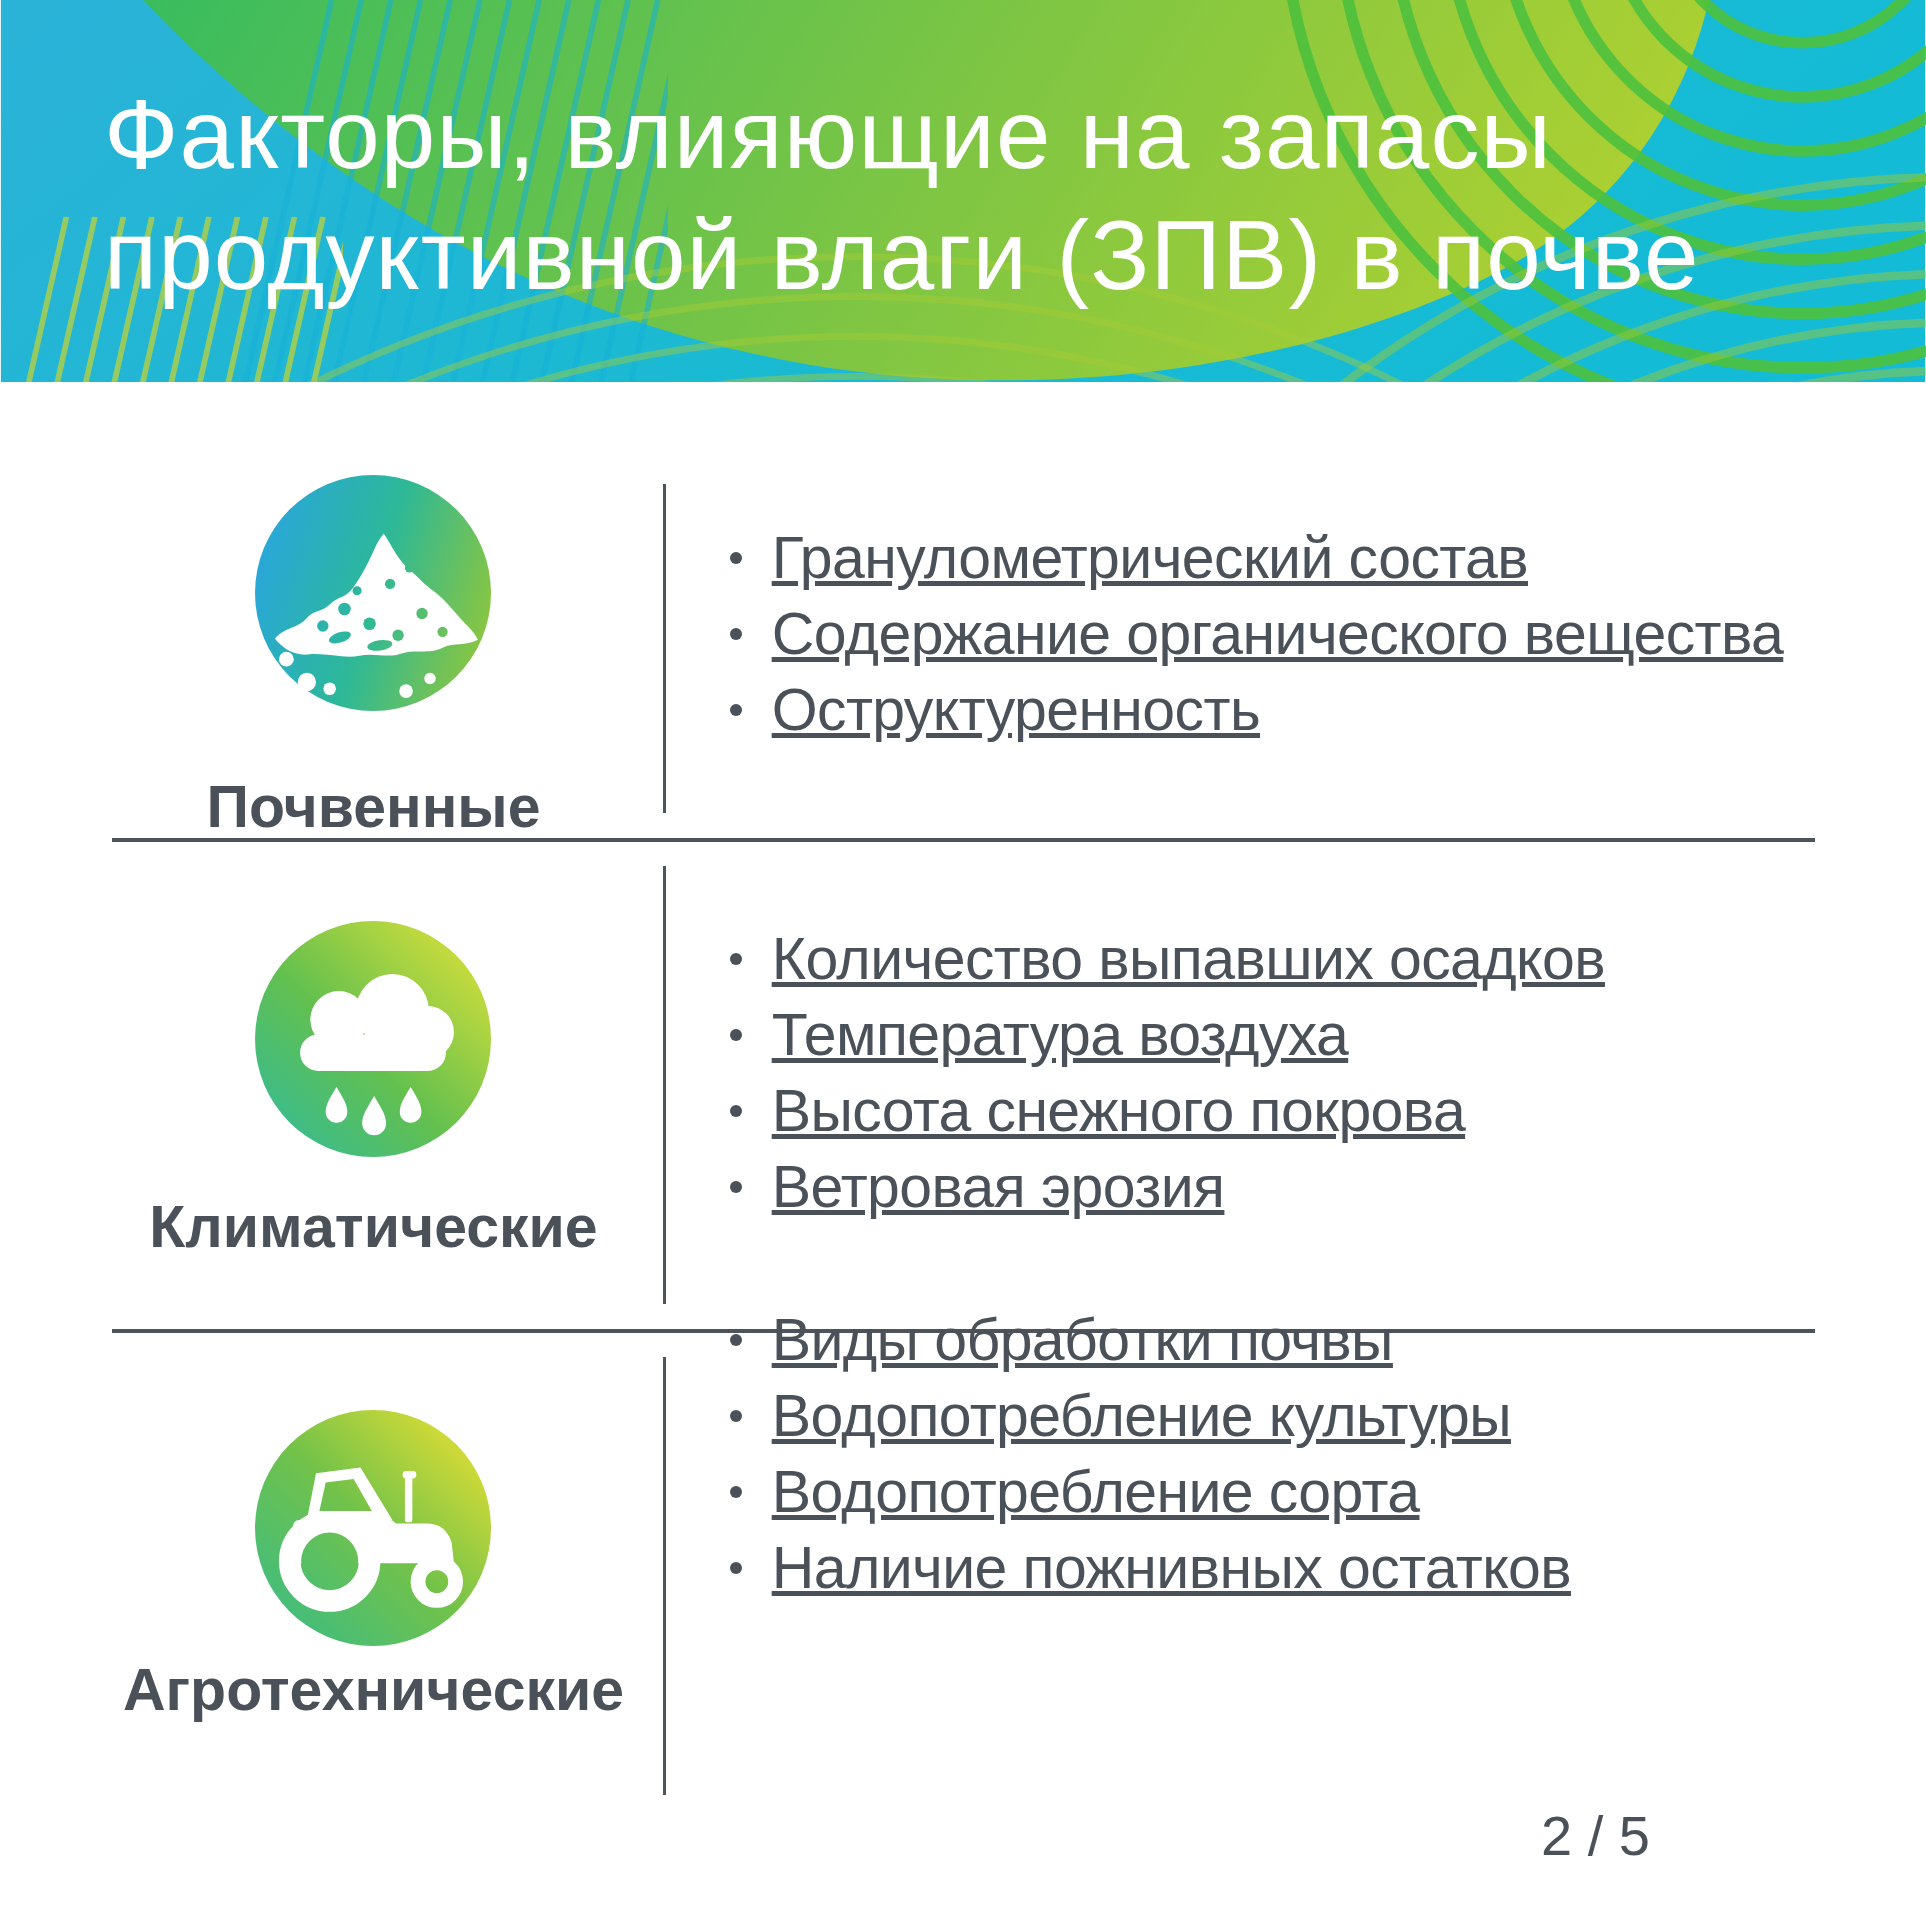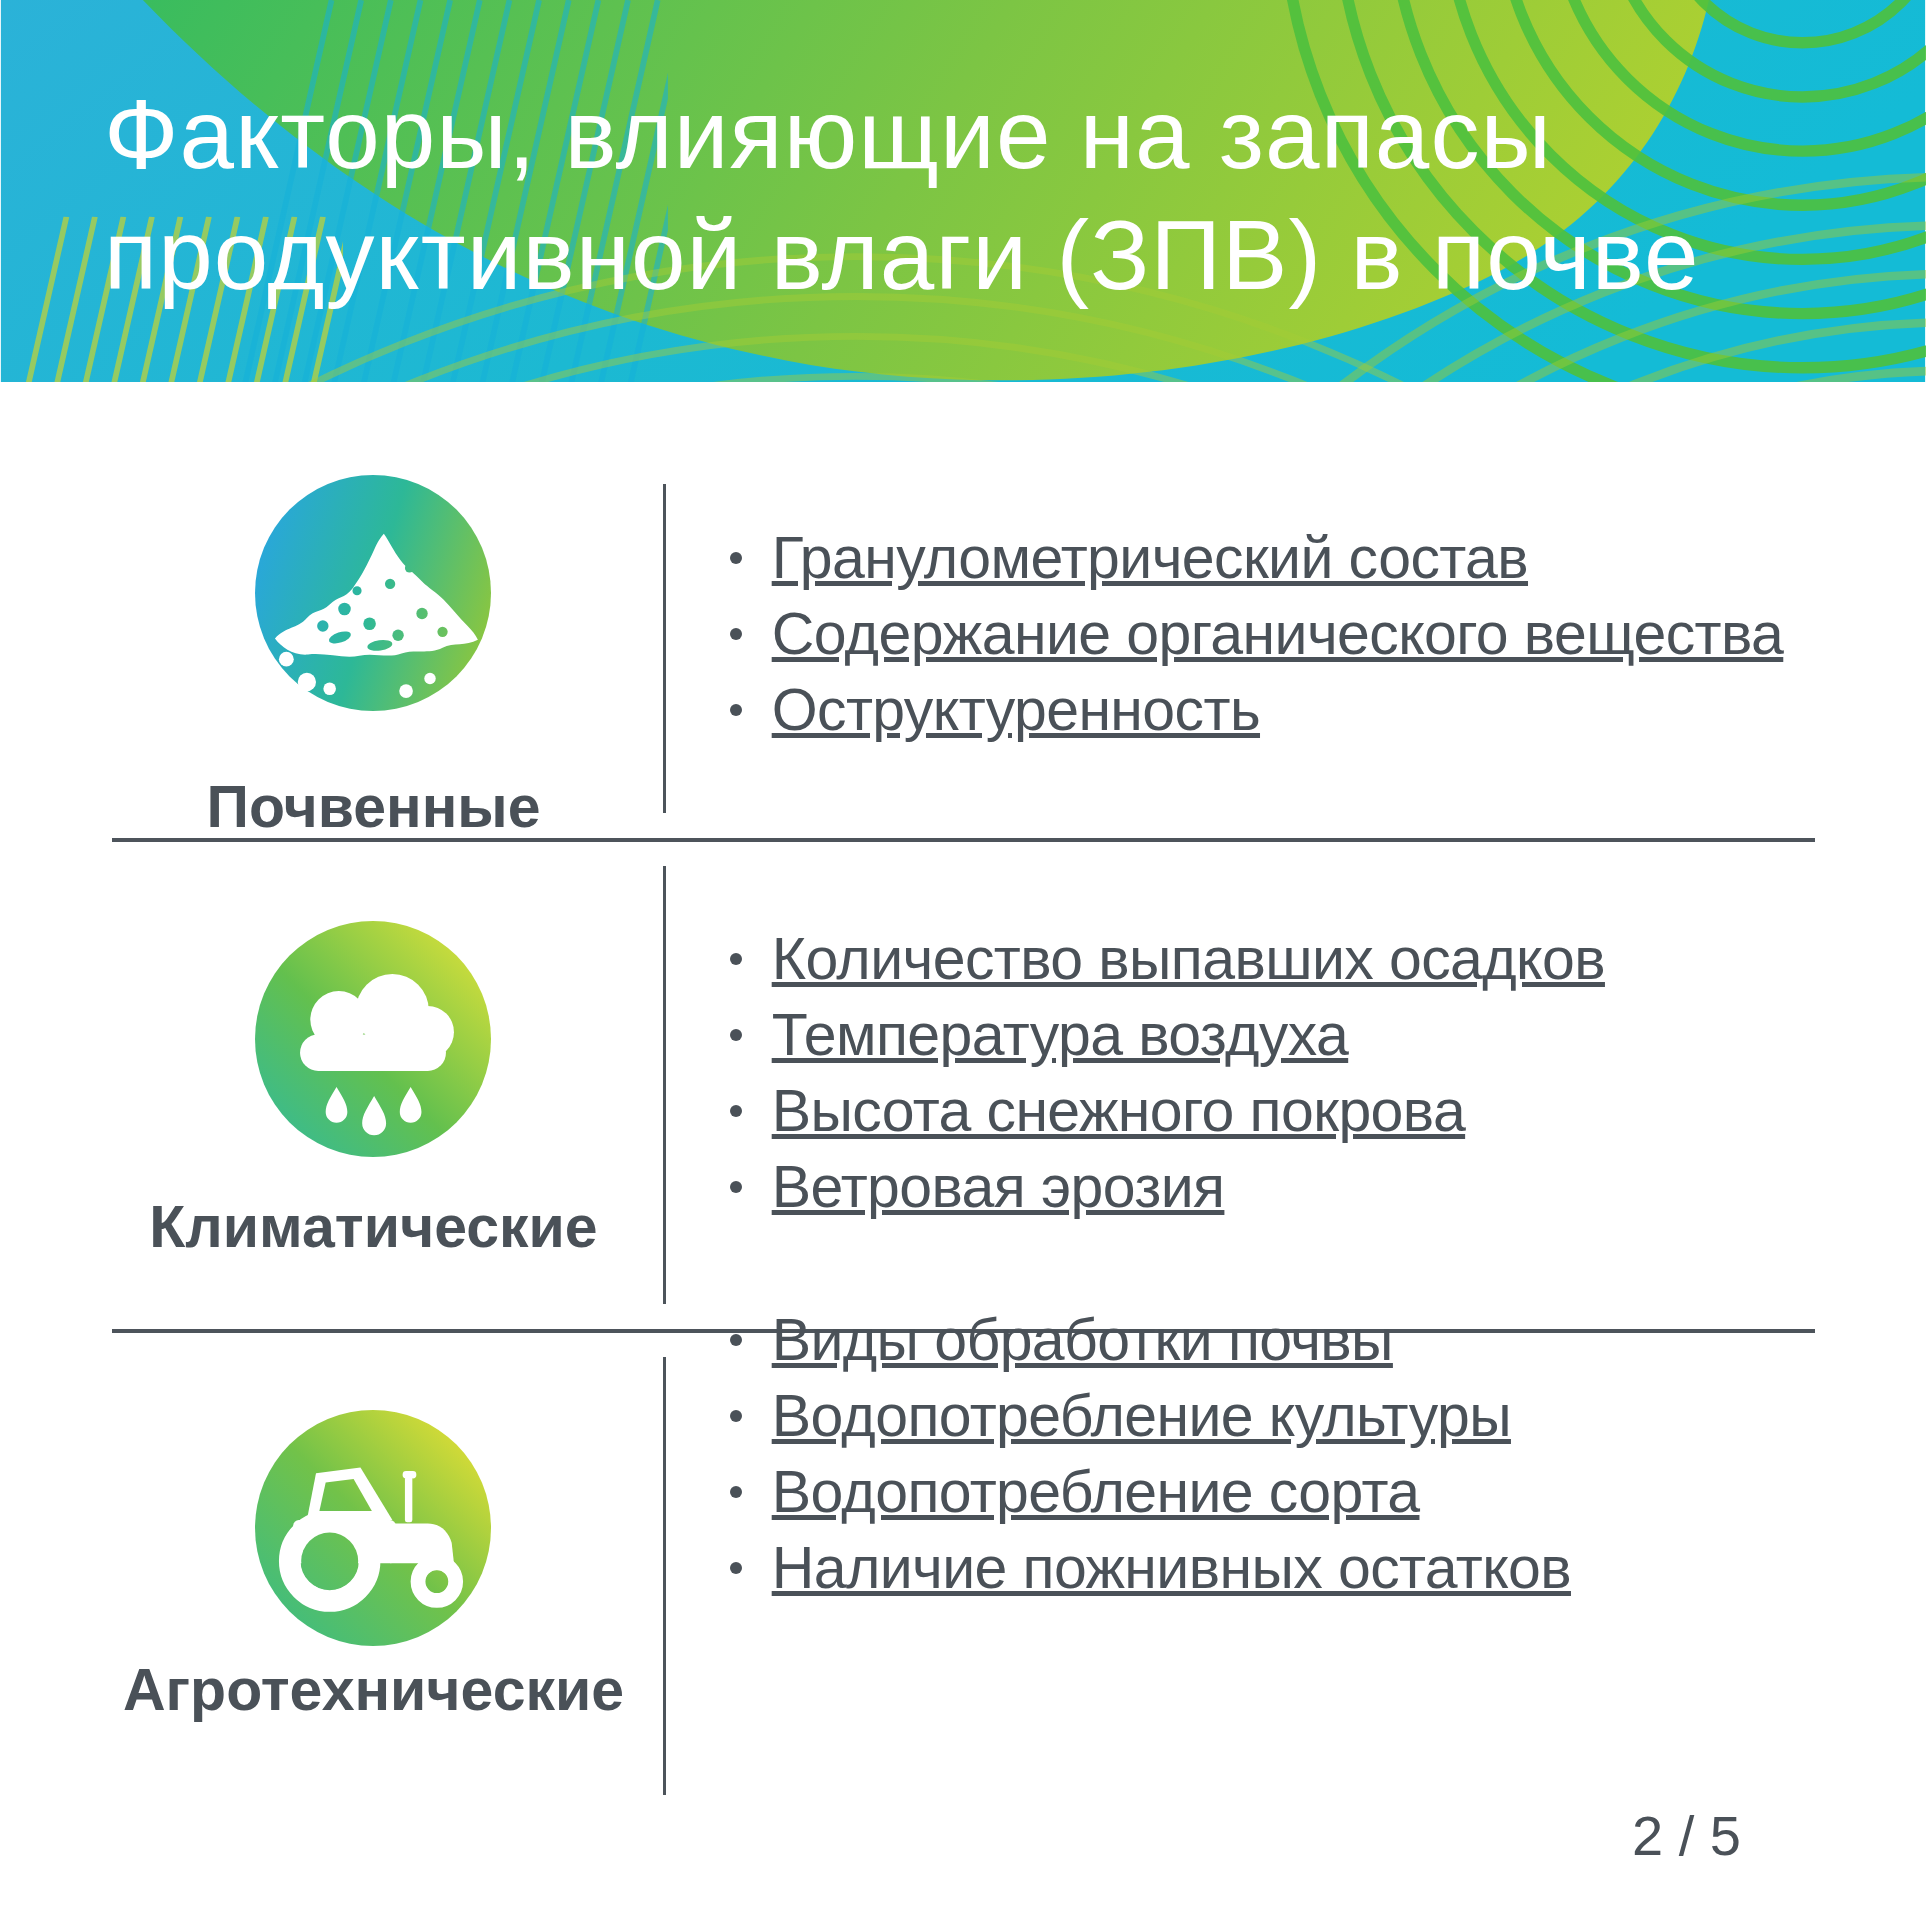--- a/index.html
+++ b/index.html
@@ -24,21 +24,21 @@
   .vline2{top:866px;height:438px;}
   .vline3{top:1357px;height:438px;}
   .hdiv{position:absolute;left:112px;width:1703px;height:4px;background:#4d545b;border:none;margin:0;}
   .hdiv1{top:838px;} .hdiv2{top:1329px;}
   .bullets{position:absolute;left:716px;margin:0;padding:0;list-style:none;}
   .bullets1{top:520px;} .bullets2{top:921px;} .bullets3{top:1302px;text-align:center;}
   .bullets li{display:flex;align-items:center;height:76px;padding-left:13.7px;}
   .dot{flex:0 0 auto;width:12px;height:12px;border-radius:50%;background:#4a5158;margin-right:30px;}
   .btext{color:#4a5158;font-size:59px;letter-spacing:-0.6px;white-space:nowrap;text-decoration:underline;}
   
-  .pagenum{position:absolute;left:1541px;top:1803px;width:291px;text-align:center;
+  .pagenum{position:absolute;left:1541px;top:1803px;width:291px;text-align:left;
            color:#4a5158;font-size:56px;}
 </style>
 </head>
 <body>
 
 <div class="canvas">
 
   <header class="banner">
     <svg class="deco" width="1926" height="382" viewBox="0 0 3375 670">
       <defs>

